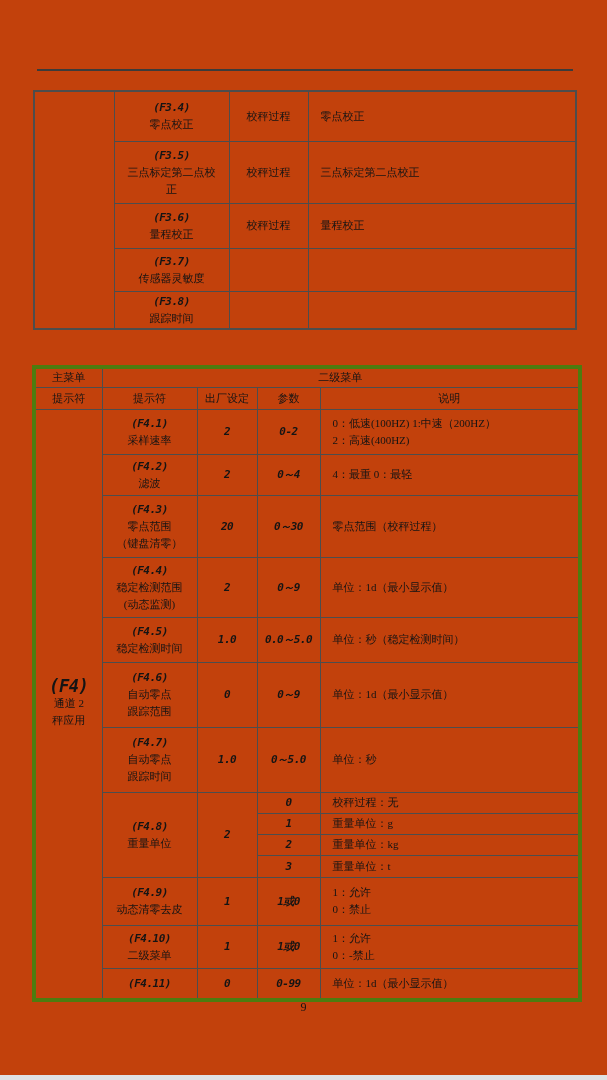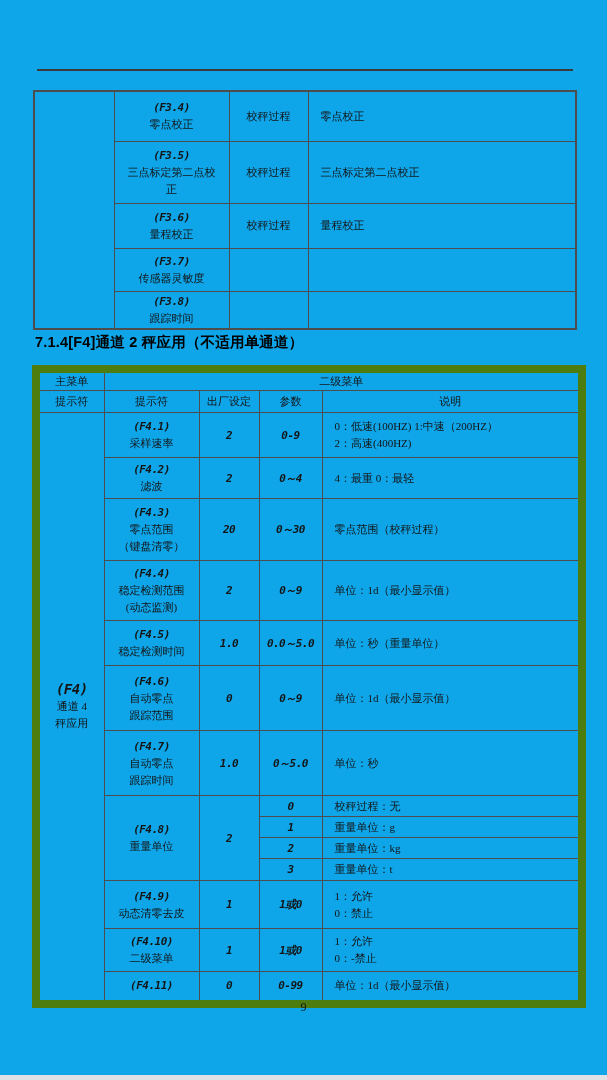--- a/index.html
+++ b/index.html
@@ -1,36 +1,36 @@
 <!DOCTYPE html>
 <html><head>
 <meta charset="utf-8">
 <style>
   html, body { margin: 0; padding: 0; background: #ffffff; }
   .page {
     position: relative;
     width: 607px; height: 1080px;
-    background: #0ea5e9;
+    background: #c2410c;
     font-family: "Liberation Serif", serif;
     color: #141414;
     overflow: hidden;
   }
   .header-rule {
     position: absolute;
     left: 37px; top: 69px;
     width: 536px; height: 2px;
     background: #3b3b3b;
   }
   table {
     border-collapse: collapse;
     table-layout: fixed;
     position: absolute;
   }
   .t1 { left: 33px; top: 90px; width: 542px; border: 2px solid #4d4d4d; }
-  .t2 { left: 32px; top: 365px; width: 546px; border: 8px solid #4d7c0f; }
+  .t2 { left: 32px; top: 365px; width: 546px; border: 4px solid #4d7c0f; }
   td, th {
     border: 1px solid #4d4d4d;
     font-size: 11px;
     font-weight: normal;
     vertical-align: middle;
     text-align: center;
     padding: 1px 3px;
     overflow: hidden;
   }
   .lcd {
@@ -65,21 +65,21 @@
     text-align: center;
     font-size: 12px;
   }
   .bottom-strip {
     position: absolute;
     left: 0; bottom: 0;
     width: 100%; height: 5px;
     background: #dfe1e4;
   }
   .main-cell { font-size: 11.5px; line-height: 21px; }
-  .main-cell .code { font-size: 14px; }
+  .main-cell .code { font-size: 17px; }
 </style>
 </head>
 <body>
 
 <div class="page">
 
   <div class="header-rule"></div>
 
   <table class="t1">
     <colgroup>
@@ -127,21 +127,20 @@
       <td>
         <div class="code lcd">(F3.8)</div>
         <div class="cname">跟踪时间</div>
       </td>
       <td></td>
       <td class="c-desc"></td>
     </tr>
   </tbody>
     </table>
 
-  <h2 class="heading">7.1.4[F4]通道 2 秤应用（不适用单通道）</h2>
 
   <table class="t2">
     <colgroup>
         <col style="width:68px">
         <col style="width:95px">
         <col style="width:60px">
         <col style="width:63px">
         <col style="width:260px">
       </colgroup>
     <tbody>
@@ -152,29 +151,29 @@
     <tr style="height:22px">
       <td class="hdr">提示符</td>
       <td class="hdr">提示符</td>
       <td class="hdr">出厂设定</td>
       <td class="hdr">参数</td>
       <td class="hdr">说明</td>
     </tr>
     <tr style="height:45px">
       <td rowspan="14" class="main-cell">
         <div class="code lcd">(F4)</div>
-        <div class="cname">通道 4
+        <div class="cname">通道 2
 秤应用</div>
       </td>
       <td>
         <div class="code lcd">(F4.1)</div>
         <div class="cname">采样速率</div>
       </td>
       <td class="lcd">2</td>
-      <td class="lcd">0-9</td>
+      <td class="lcd">0-2</td>
       <td class="c-desc">0：低速(100HZ) 1:中速（200HZ）
 2：高速(400HZ)</td>
     </tr>
     <tr style="height:41px">
       <td>
         <div class="code lcd">(F4.2)</div>
         <div class="cname">滤波</div>
       </td>
       <td class="lcd">2</td>
       <td class="lcd">0～4</td>
@@ -200,21 +199,21 @@
       <td class="lcd">0～9</td>
       <td class="c-desc">单位：1d（最小显示值）</td>
     </tr>
     <tr style="height:45px">
       <td>
         <div class="code lcd">(F4.5)</div>
         <div class="cname">稳定检测时间</div>
       </td>
       <td class="lcd">1.0</td>
       <td class="lcd">0.0～5.0</td>
-      <td class="c-desc">单位：秒（重量单位）</td>
+      <td class="c-desc">单位：秒（稳定检测时间）</td>
     </tr>
     <tr style="height:65px">
       <td>
         <div class="code lcd">(F4.6)</div>
         <div class="cname">自动零点
 跟踪范围</div>
       </td>
       <td class="lcd">0</td>
       <td class="lcd">0～9</td>
       <td class="c-desc">单位：1d（最小显示值）</td>

